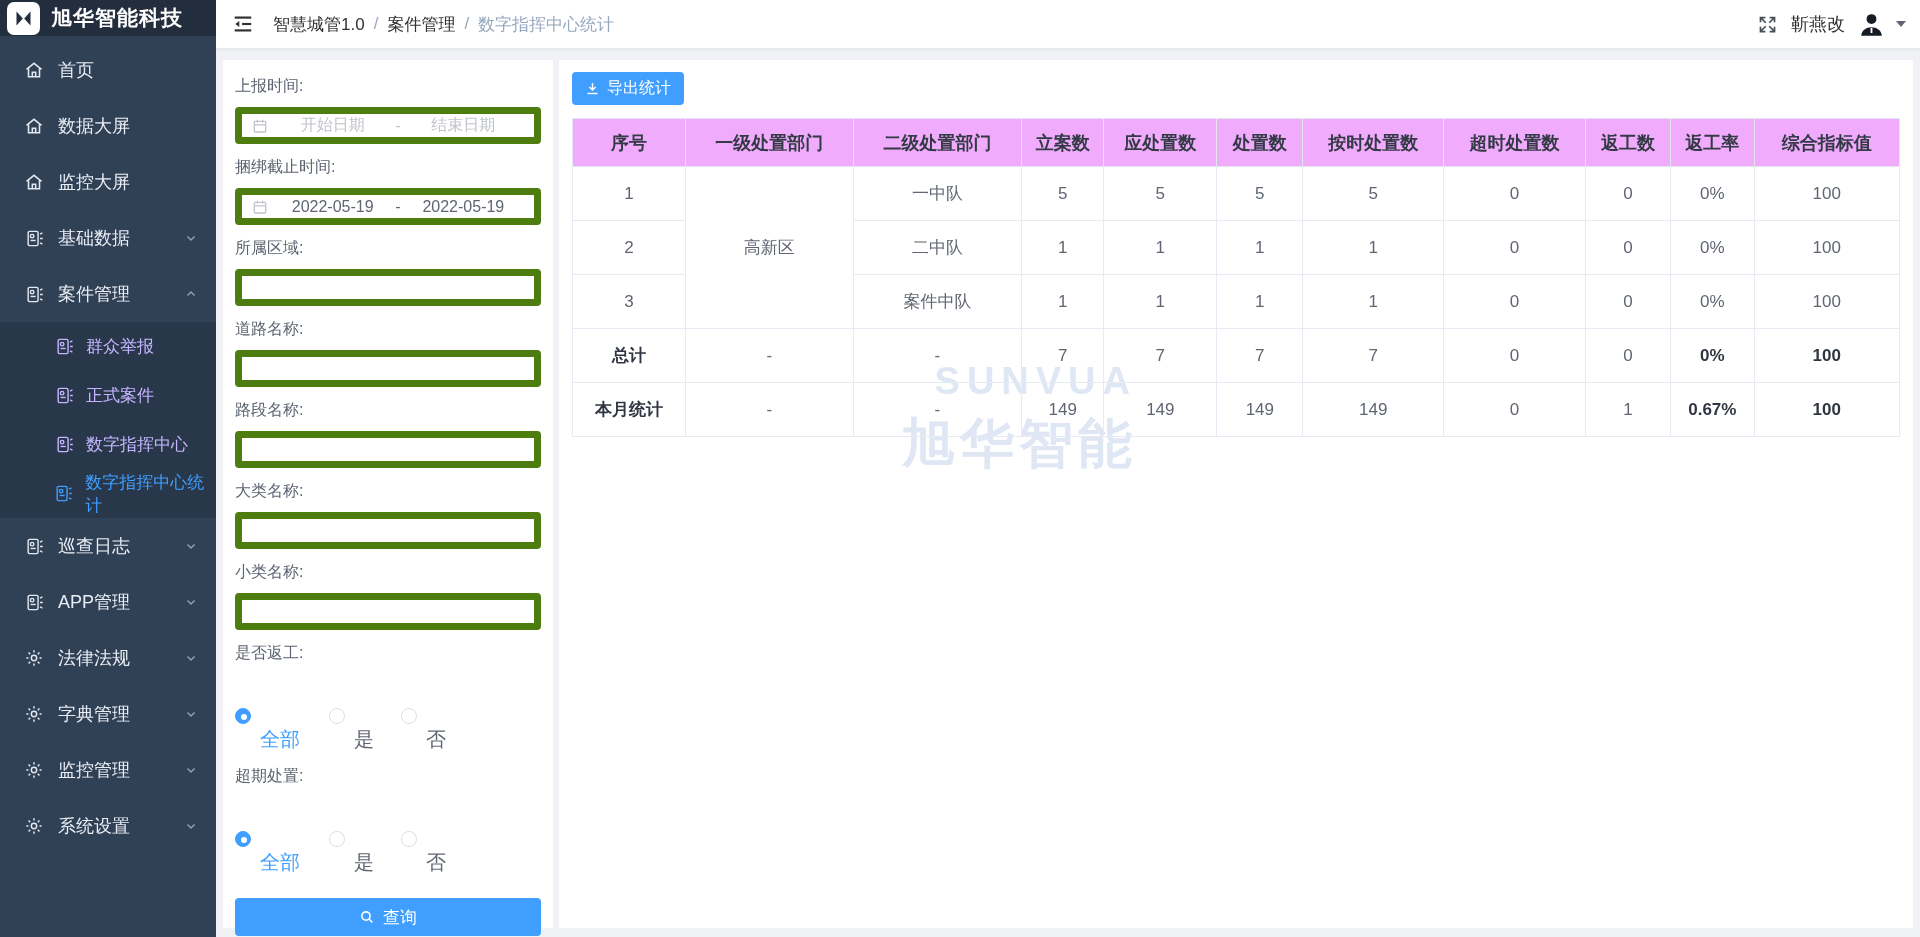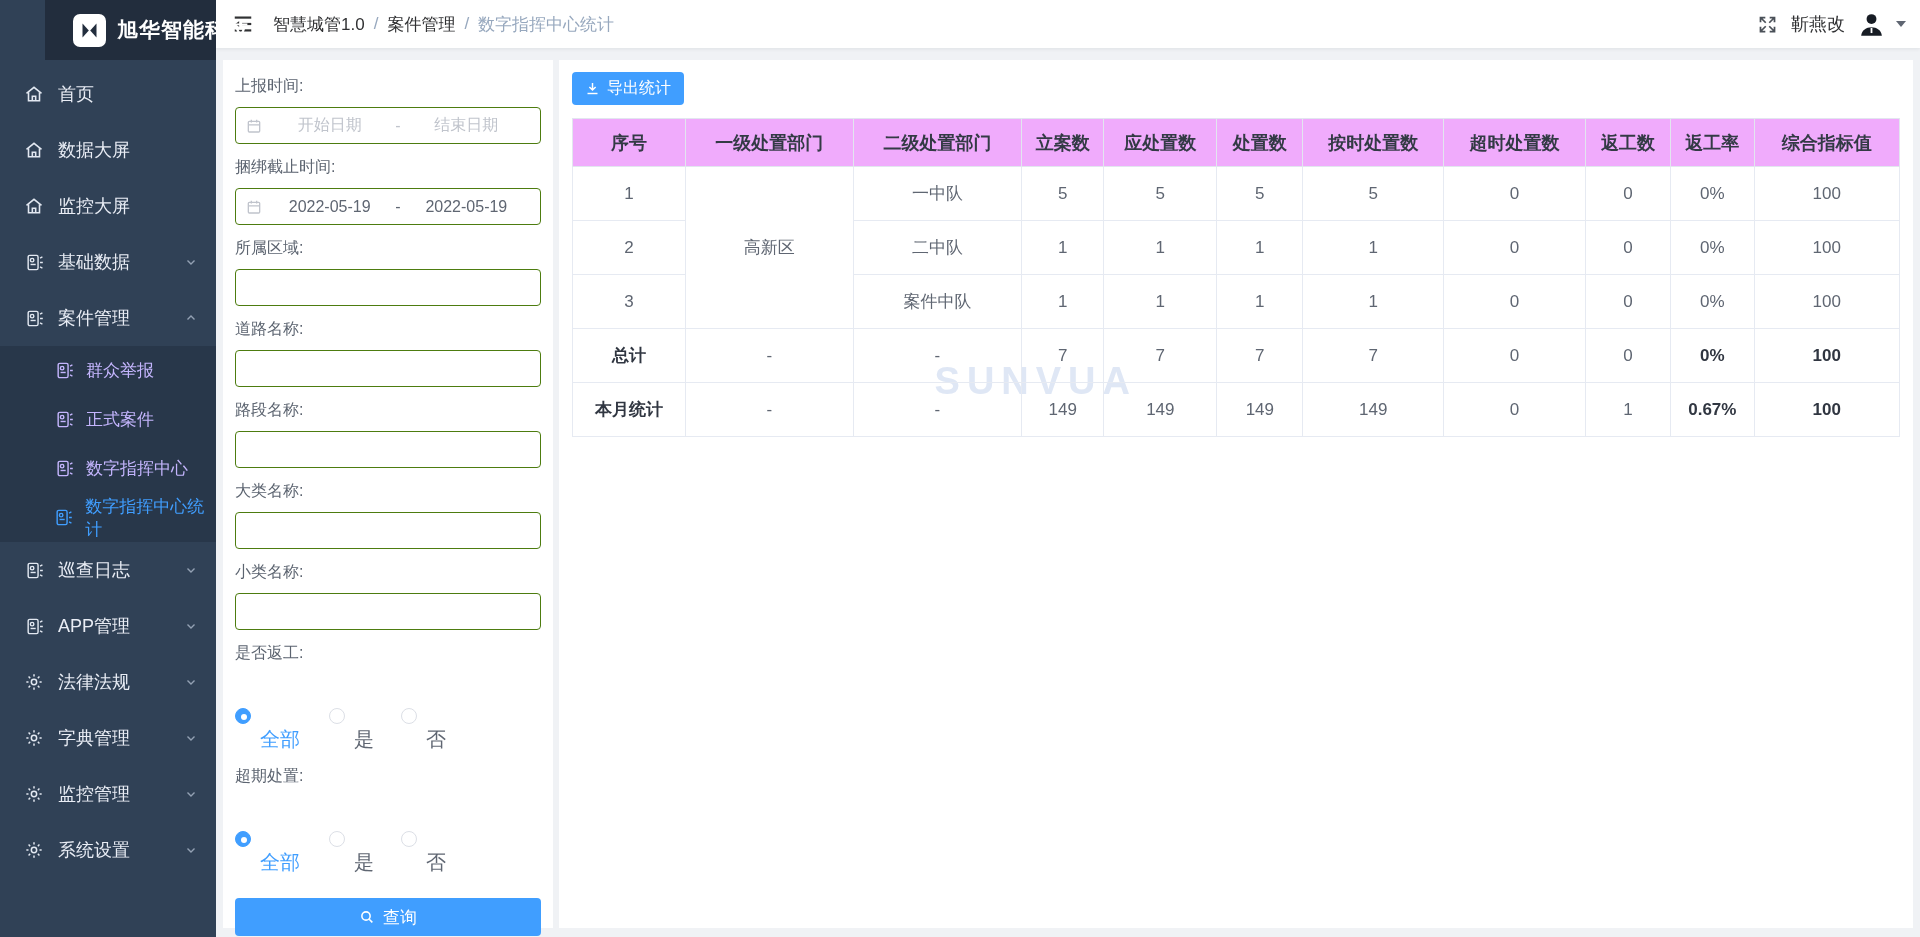--- a/index.html
+++ b/index.html
@@ -1,21 +1,21 @@
 <!DOCTYPE html>
 <html><head>
 <meta charset="utf-8">
 <style>
   * { box-sizing: border-box; margin: 0; padding: 0; }
   html,body { width:1920px; height:937px; overflow:hidden; }
   body { position:relative; font-family:"Liberation Sans", sans-serif; background:#f0f2f5; }
 
   
   .sidebar { position:absolute; left:0; top:0; width:216px; height:937px; background:#304156; z-index:3; }
-  .logo { height:60px; background:#222d3d; display:flex; align-items:center; padding-left:28px;margin-left:45px; }
+  .logo { height:36px; background:#222d3d; display:flex; align-items:center; padding-left:7px; }
   .logo-box { width:33px; height:33px; background:#ffffff; border-radius:7px; display:flex; align-items:center; justify-content:center; flex:0 0 auto; }
   .logo-title { color:#fff; font-size:21px; font-weight:700; letter-spacing:1px; margin-left:11px; white-space:nowrap; }
   .menu { padding-top:6px; }
   .menu-item { height:56px; display:flex; align-items:center; padding:0 18px 0 23px; color:#e9edf5; font-size:18px; cursor:pointer; }
   .menu-item .mi-icon { width:22px; height:22px; margin-right:13px; display:flex; align-items:center; justify-content:center; color:#e2e8f1; }
   .menu-item .mi-label { flex:1; white-space:nowrap; }
   .mi-chevron { color:#93a1b3; display:flex; }
   .submenu { background:#28374a; }
   .sub-item { height:49px; display:flex; align-items:center; padding-left:54px; color:#c4b5fd; font-size:17px; cursor:pointer; }
   .sub-item .mi-icon { width:20px; height:20px; margin-right:12px; display:flex; align-items:center; justify-content:center; }
@@ -34,21 +34,21 @@
   .avatar { display:flex; cursor:pointer; }
   .caret { width:0; height:0; border-left:5px solid transparent; border-right:5px solid transparent; border-top:6px solid #5f6672; margin-left:-2px; cursor:pointer; }
 
   
   .content { position:absolute; left:216px; top:48px; right:0; bottom:0; }
   .filter-card { position:absolute; left:7px; top:12px; width:330px; bottom:9px; background:#fff; padding:3px 12px 0 12px; }
   .main-card  { position:absolute; left:343px; top:12px; right:7px; bottom:9px; background:#fff; padding:12px 13px; overflow:hidden; }
 
   
   .f-label { font-size:16px; font-weight:400; color:#5c6470; margin:13px 0 10px; }
-  .f-input { height:37px; border:1px solid #4d7c0f; border-radius:4px; width:100%; background:#fff; }
+  .f-input { height:37px; border:7px solid #4d7c0f; border-radius:4px; width:100%; background:#fff; }
   .date-input { display:flex; align-items:center; padding:0 10px; font-size:16px; color:#5f6672; cursor:pointer; }
   .date-input .cal { display:flex; color:#c0c4cc; margin-right:4px; }
   .date-part { flex:1; text-align:center; }
   .date-part.ph { color:#c0c4cc; }
   .date-dash { color:#c0c4cc; padding:0 2px; }
   .date-dash.val { color:#5f6672; }
   input.f-input { outline:none; padding:0 12px; font-size:16px; color:#5f6672; font-family:"Liberation Sans",sans-serif; }
   .radio-row { display:flex; align-items:center; gap:0; margin:14px 0 6px; }
   .radio { display:flex; align-items:center; cursor:pointer; width:94px; }
   .rdot { width:16px; height:16px; border-radius:50%; border:1px solid #dcdfe6; background:#fff; margin-right:9px; flex:0 0 auto; }
@@ -409,20 +409,21 @@
           <path d="M20 12a8 8 0 1 1-2.5-5.8"></path>
           <path d="M19.5 2.5v4.5H15" stroke-linejoin="round"></path>
         </svg>
       <span>重置</span>
     </div>
   </section>
 
   <section class="main-card">
     <div class="watermark">
       <div class="wm1">SUNVUA</div>
+      <div class="wm2">旭华智能</div>
     </div>
     <span class="export-btn">
       <svg width="15" height="15" viewBox="0 0 24 24" fill="none" stroke="#fff" stroke-width="2.3">
           <path d="M12 3v11M7 9.5l5 5 5-5"></path>
           <path d="M4 20h16"></path>
         </svg>
       <span>导出统计</span>
     </span>
     <div class="table-wrap">
       <table class="stats" id="stats-table">

